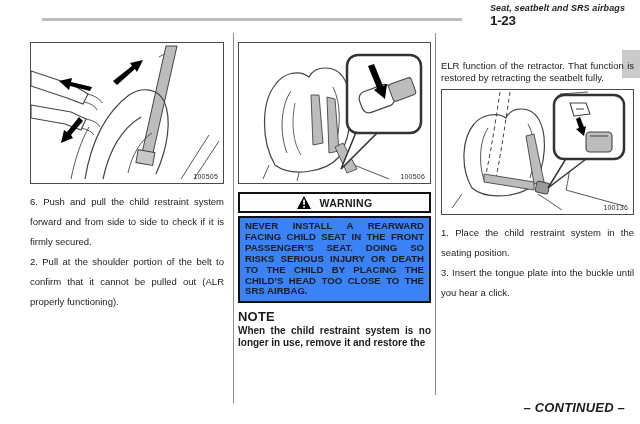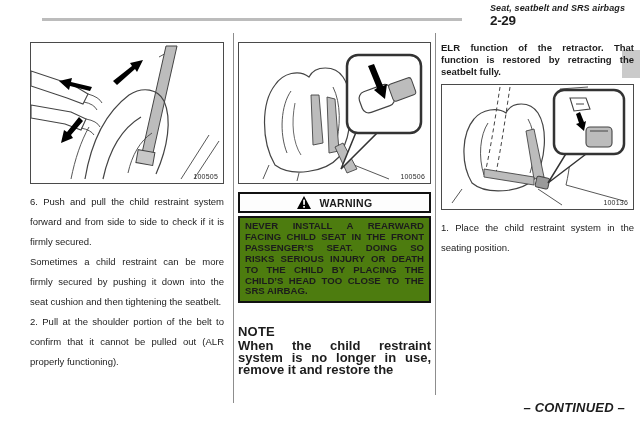--- a/index.html
+++ b/index.html
@@ -29,47 +29,47 @@
   
   .body-text{font-size:9.5px;line-height:20px;text-align:justify;}
   .body-text p{margin:0;}
   
   .warn-title{
     margin-top:7px;height:17px;border:2px solid #111;background:#fdfdfd;
     display:flex;align-items:center;justify-content:center;gap:9px;
     font-size:10.5px;font-weight:bold;letter-spacing:0.3px;
   }
   .warn-body{
-    margin-top:3px;border:2px solid #111;background:#4d7c0f;
+    margin-top:3px;border:2px solid #111;background:#3b82f6;
     padding:3px 5px 4px 5px;font-size:9.6px;line-height:10.9px;font-weight:bold;
     text-align:justify;
   }
   
-  .note-title{margin-top:22px;font-size:13px;font-weight:bold;letter-spacing:0.2px;line-height:14px;}
-  .note-body{font-size:13px;line-height:12px;font-weight:bold;text-align:justify;margin-top:1px;}
+  .note-title{margin-top:7px;font-size:13px;font-weight:bold;letter-spacing:0.2px;line-height:14px;}
+  .note-body{font-size:10px;line-height:12px;font-weight:bold;text-align:justify;margin-top:1px;}
   
-  .intro{font-size:9.5px;line-height:12.2px;font-weight:bold;text-align:justify;margin:0 0 0 0;}
+  .intro{font-size:9.5px;line-height:12.2px;font-weight:normal;text-align:justify;margin:18px 0 0 0;}
   .section-heading{
     margin-top:9px;font-size:9.8px;line-height:11.2px;font-weight:bold;
     padding-left:13px;text-indent:-13px;
   }
   .section-heading .marker{font-size:8.5px;}
   .steps{}
   
   .continued{position:absolute;right:15px;top:400px;font-size:13px;font-weight:bold;font-style:italic;letter-spacing:0.2px;}
 </style>
 </head>
 <body>
 
 <div class="page">
 
   <div class="header-rule"></div>
   <div class="header-text">
     <span class="header-title">Seat, seatbelt and SRS airbags</span>
-    <span class="header-page">2-29</span>
+    <span class="header-page">1-23</span>
   </div>
   <div class="thumb-tab"></div>
 
   <div class="vsep vsep-1"></div>
   <div class="vsep vsep-2"></div>
 
   <section class="col col-left">
     <figure class="figbox" style="height:140px;">
       <svg width="192" height="138" viewBox="0 0 192 138">
         <g stroke="#444" stroke-width="0.9" fill="none">
@@ -98,21 +98,20 @@
         <g fill="#000" stroke="none">
           <polygon points="82,38 101,23 99,20 112,17 106,29 104,26 86,42"></polygon>
           <polygon points="59,48 39,43 38,47 28,38 41,35 40,39 61,44"></polygon>
           <polygon points="52,78 40,92 42,95 30,100 33,87 36,89 48,74"></polygon>
         </g>
       </svg>
       <figcaption class="fig-label">100505</figcaption>
     </figure>
     <div class="body-text">
       <p>6.  Push and pull the child restraint system forward and from side to side to check if it is firmly secured.</p>
-      <p>Sometimes a child restraint can be more firmly secured by pushing it down into the seat cushion and then tightening the seatbelt.</p>
       <p>2.  Pull at the shoulder portion of the belt to confirm that it cannot be pulled out (ALR properly functioning).</p>
     </div>
   </section>
 
   <section class="col col-mid">
     <figure class="figbox" style="height:140px;">
       <svg width="191" height="138" viewBox="0 0 191 138">
         <g stroke="#444" stroke-width="0.9" fill="none">
           <path d="M110,120 L150,136"></path>
             <path d="M60,130 L58,138"></path>
@@ -172,18 +171,19 @@
         <path d="M128,13 L144,13 L148,24 L132,26 Z" fill="#fff" stroke="#444" stroke-width="1.1"></path>
         <line x1="134" y1="19" x2="142" y2="19" stroke="#444" stroke-width="1"></line>
         <polygon points="138,27 142,37 144,36 142,46 134,39 137,38 134,29" fill="#000"></polygon>
         <rect x="144" y="42" width="26" height="20" rx="4" fill="#bcbcbc" stroke="#444" stroke-width="1.1"></rect>
         <line x1="148" y1="46" x2="166" y2="46" stroke="#444" stroke-width="1"></line>
       </svg>
       <figcaption class="fig-label">100136</figcaption>
     </figure>
     <div class="body-text steps">
       <p>1. Place the child restraint system in the seating position.</p>
+      <p>3. Insert the tongue plate into the buckle until you hear a click.</p>
     </div>
   </section>
 
   <div class="continued">– CONTINUED –</div>
 
 </div>
 
 </body></html>

